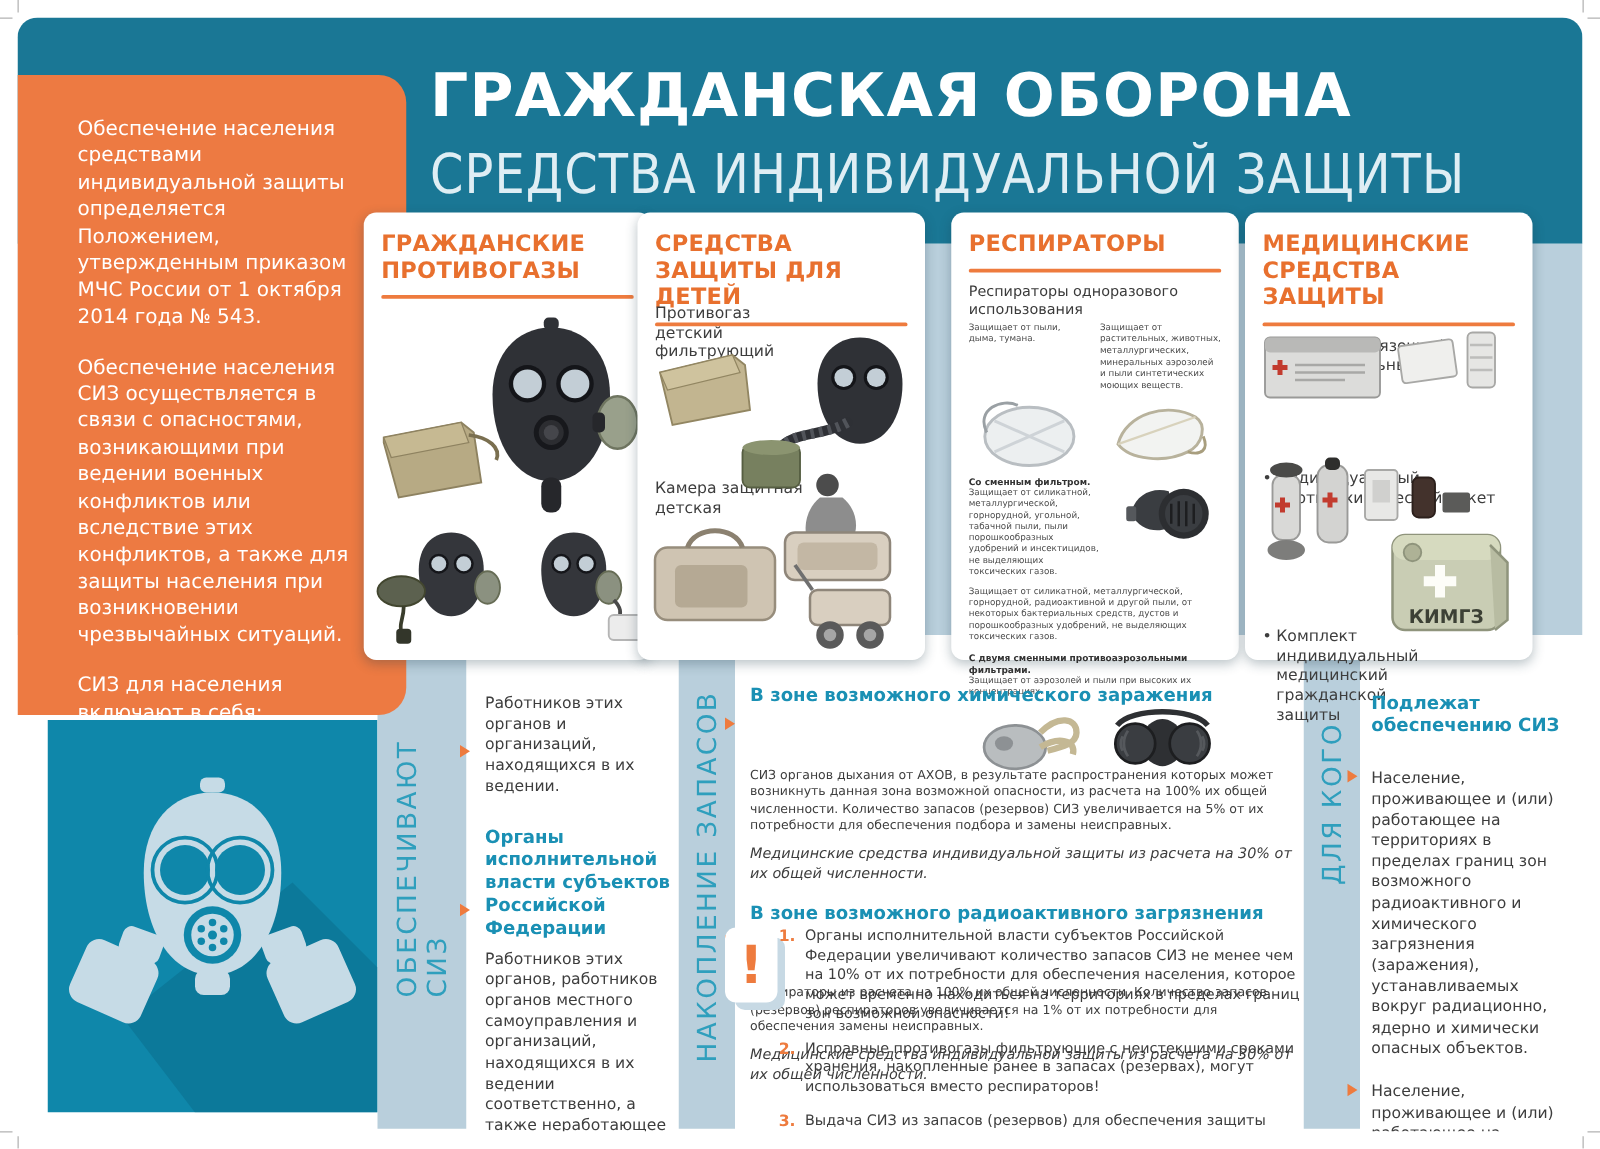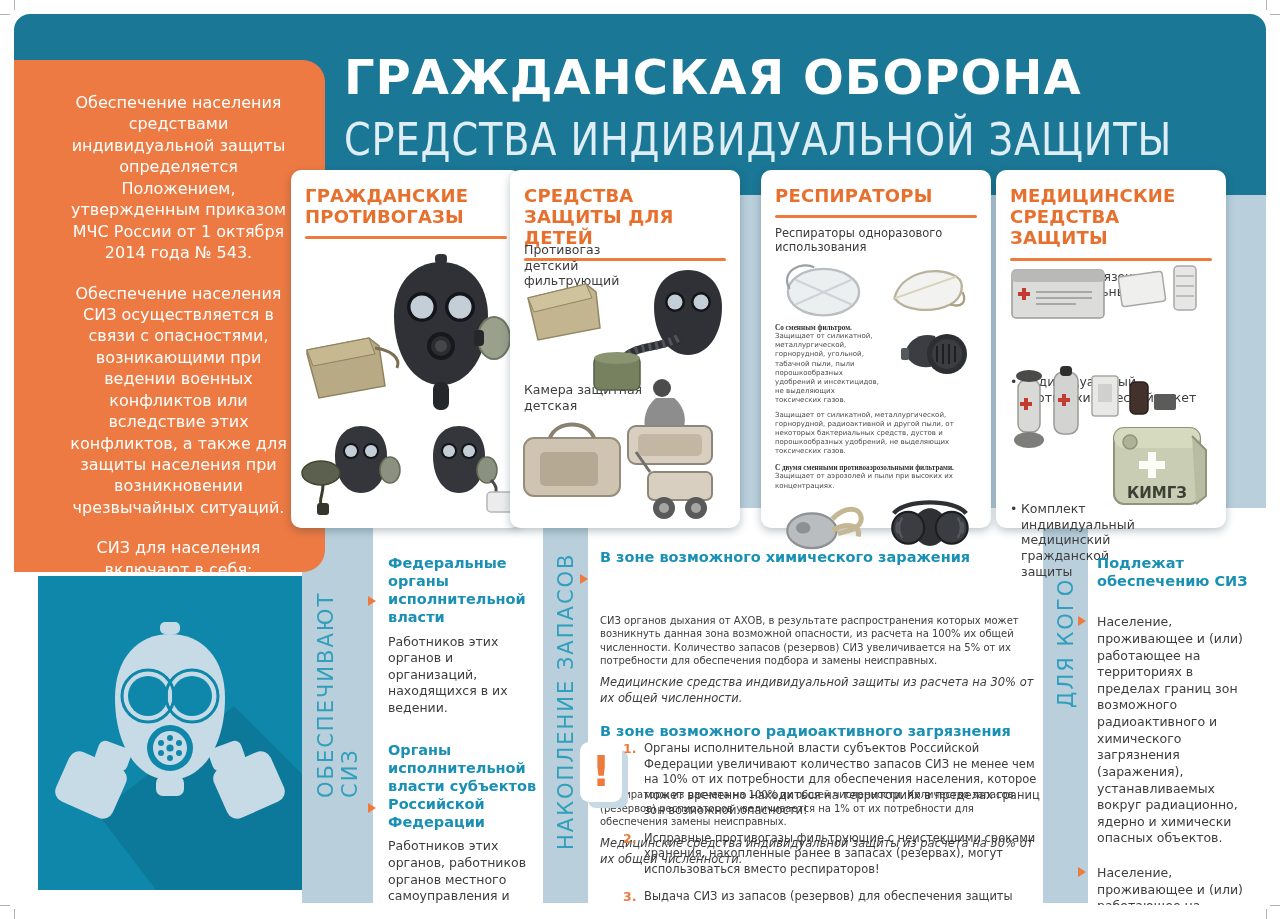--- a/index.html
+++ b/index.html
@@ -16,21 +16,21 @@
   .strip-b{left:529px;width:45px;}
   .strip-c{left:1029px;width:45px;}
 
   
   .title-wrap{position:absolute;left:330px;top:38px;width:900px;color:#fff;}
   .title-main{font-size:48px;font-weight:bold;letter-spacing:1px;line-height:1.05;margin:0;}
   .title-sub{margin-top:12px;font-size:44px;font-weight:normal;color:#dfeef4;letter-spacing:1px;transform:scaleX(.87);transform-origin:left center;white-space:nowrap;}
 
   
   .intro{position:absolute;left:0;top:46px;width:311px;height:512px;background:#ed7a42;border-radius:0 22px 22px 0;box-sizing:border-box;padding:32px 30px 0 48px;color:#fff;font-size:16px;line-height:1.34;}
-  .intro p{margin:0 0 19px 0;text-align:center;}
+  .intro p{margin:0 0 19px 0;}
   .intro ul{margin:0;padding:0;list-style:none;}
   .intro li{position:relative;padding-left:16px;margin-bottom:15px;}
   .intro li:before{content:"●";position:absolute;left:0;top:1px;font-size:10px;}
 
   
   .card{position:absolute;top:156px;width:230px;height:358px;background:#fff;border-radius:10px;box-shadow:0 3px 9px rgba(25,55,70,.3);box-sizing:border-box;padding:15px 14px;}
   .card-1{left:277px;} .card-2{left:496px;} .card-3{left:747px;} .card-4{left:982px;}
   .card h2{margin:0;font-size:18px;line-height:1.18;color:#e8702e;font-weight:bold;letter-spacing:.2px;}
   .rule{height:3px;background:#ee7b3e;margin:9px 0 8px 0;border-radius:2px;}
   .caption{font-size:12.5px;color:#3d3d3d;line-height:1.25;}
@@ -41,21 +41,21 @@
   .c4-i1{margin-top:2px;} .c4-i2{margin-top:74px;} .c4-i3{margin-top:96px;width:120px;}
   .card-illo{position:absolute;left:0;top:0;width:100%;height:100%;}
 
   
   .c3-h{font-size:11.5px;color:#3a3a3a;margin:4px 0 4px 0;font-weight:normal;}
   .c3-tiny{font-size:7px;line-height:1.3;color:#4a4a4a;}
   .c3-row{display:flex;gap:8px;}
   .c3-col{flex:1;}
   .c3-imgs{display:flex;gap:8px;align-items:center;height:62px;margin:2px 0 4px 0;}
   .c3-img{flex:1;height:100%;}
-  .c3-mini-title{font-weight:bold;font-size:7.2px;color:#333;font-family:Liberation Serif, serif;}
+  .c3-mini-title{font-weight:bold;font-size:7.2px;color:#333;}
 
   
   .tile{position:absolute;left:24px;top:562px;width:264px;height:314px;}
 
   
   .vlabel{position:absolute;display:flex;align-items:center;justify-content:center;writing-mode:vertical-rl;transform:rotate(180deg);color:#2f9fbd;font-size:21px;letter-spacing:2px;}
   .vl-a{left:288px;top:534px;width:71px;height:250px;}
   .vl-b{left:529px;top:534px;width:45px;height:306px;}
   .vl-c{left:1029px;top:534px;width:45px;height:190px;}
 
@@ -219,20 +219,24 @@
           <circle cx="186" cy="338" r="11" fill="#5a5a5a"></circle>
             <circle cx="186" cy="338" r="5" fill="#a5a5a5"></circle>
         </g>
       </svg>
     </div>
 
     <div class="card card-3">
       <h2>РЕСПИРАТОРЫ</h2>
       <div class="rule"></div>
       <div class="c3-h">Респираторы одноразового использования</div>
+      <div class="c3-row">
+        <div class="c3-col c3-tiny">Защищает от пыли, дыма, тумана.</div>
+        <div class="c3-col c3-tiny">Защищает от растительных, животных, металлургических, минеральных аэрозолей и пыли синтетических моющих веществ.</div>
+      </div>
       <div class="c3-imgs">
         <svg class="c3-img" viewBox="0 0 60 40">
           <ellipse cx="30" cy="22" rx="23" ry="15" fill="#eceff0" stroke="#b9bec2" stroke-width="1.5"></ellipse>
           <path d="M12 14 L48 30 M12 30 L48 14" stroke="#ced3d7" stroke-width="1.5"></path>
           <path d="M8 20 C2 8 16 2 24 6" stroke="#9aa0a4" stroke-width="1.5" fill="none"></path>
         </svg>
         <svg class="c3-img" viewBox="0 0 60 40">
           <path d="M8 26 C12 10 34 4 48 12 C54 16 52 26 44 30 C32 36 14 34 8 26z" fill="#f2f3f1" stroke="#b8b29c" stroke-width="1.5"></path>
           <path d="M8 26 L48 12" stroke="#d8d2bc" stroke-width="1.2"></path>
           <path d="M44 30 c7 2 11 -1 8 -8" stroke="#a89e7e" stroke-width="1.5" fill="none"></path>
@@ -352,21 +356,20 @@
       </svg>
     </div>
 
     <div class="vlabel vl-a">ОБЕСПЕЧИВАЮТ СИЗ</div>
     <div class="vlabel vl-b">НАКОПЛЕНИЕ ЗАПАСОВ</div>
     <div class="vlabel vl-c">ДЛЯ КОГО</div>
 
     <div class="col1">
       <div class="group g1">
         <div class="marker"></div>
-        <p class="tealhead">Федеральные органы исполнительной власти</p>
         <p class="bodytext">Работников этих органов и организаций, находящихся в их ведении.</p>
       </div>
       <div class="group g2">
         <div class="marker"></div>
         <p class="tealhead">Органы исполнительной власти субъектов Российской Федерации</p>
         <p class="bodytext">Работников этих органов, работников органов местного самоуправления и организаций, находящихся в их ведении соответственно, а также неработающее население соответствующего субъекта Российской Федерации, подлежащее обеспечению СИЗ.</p>
       </div>
 
     </div>
 

